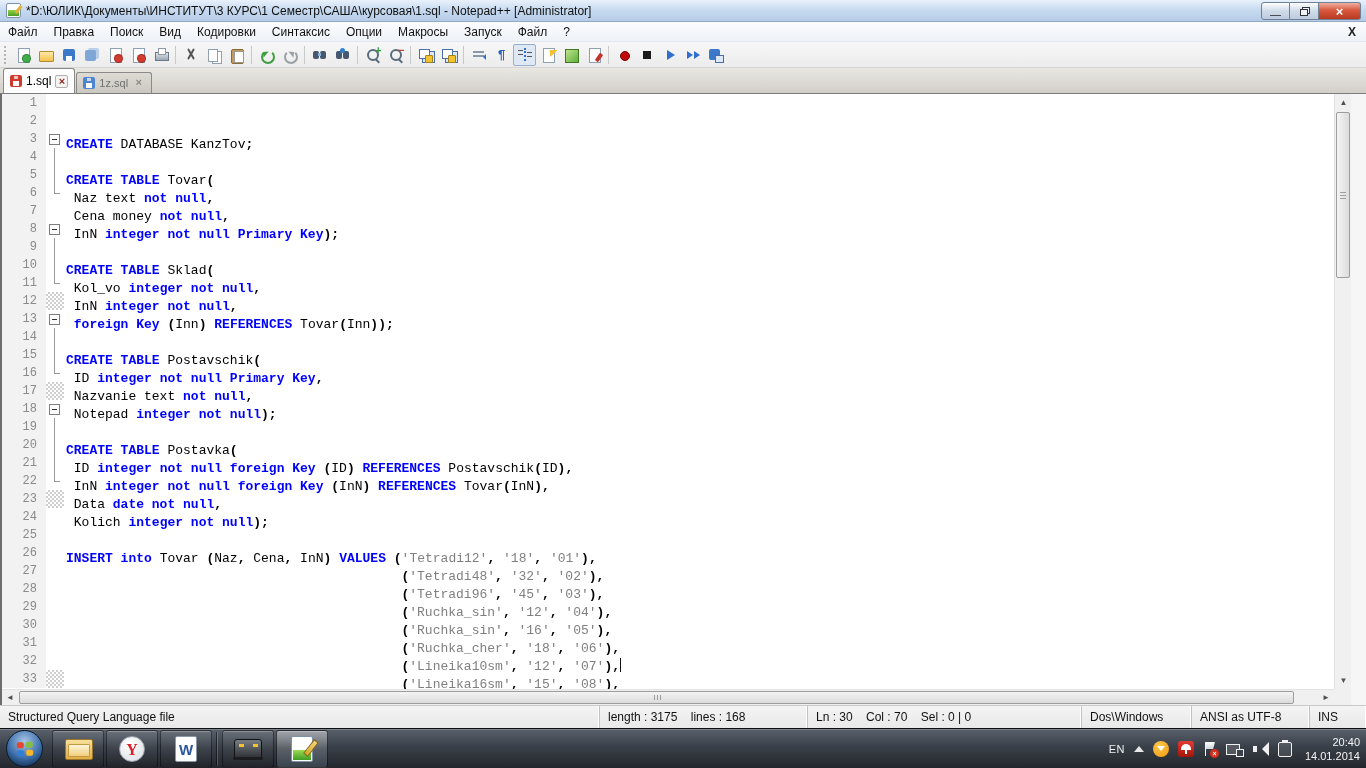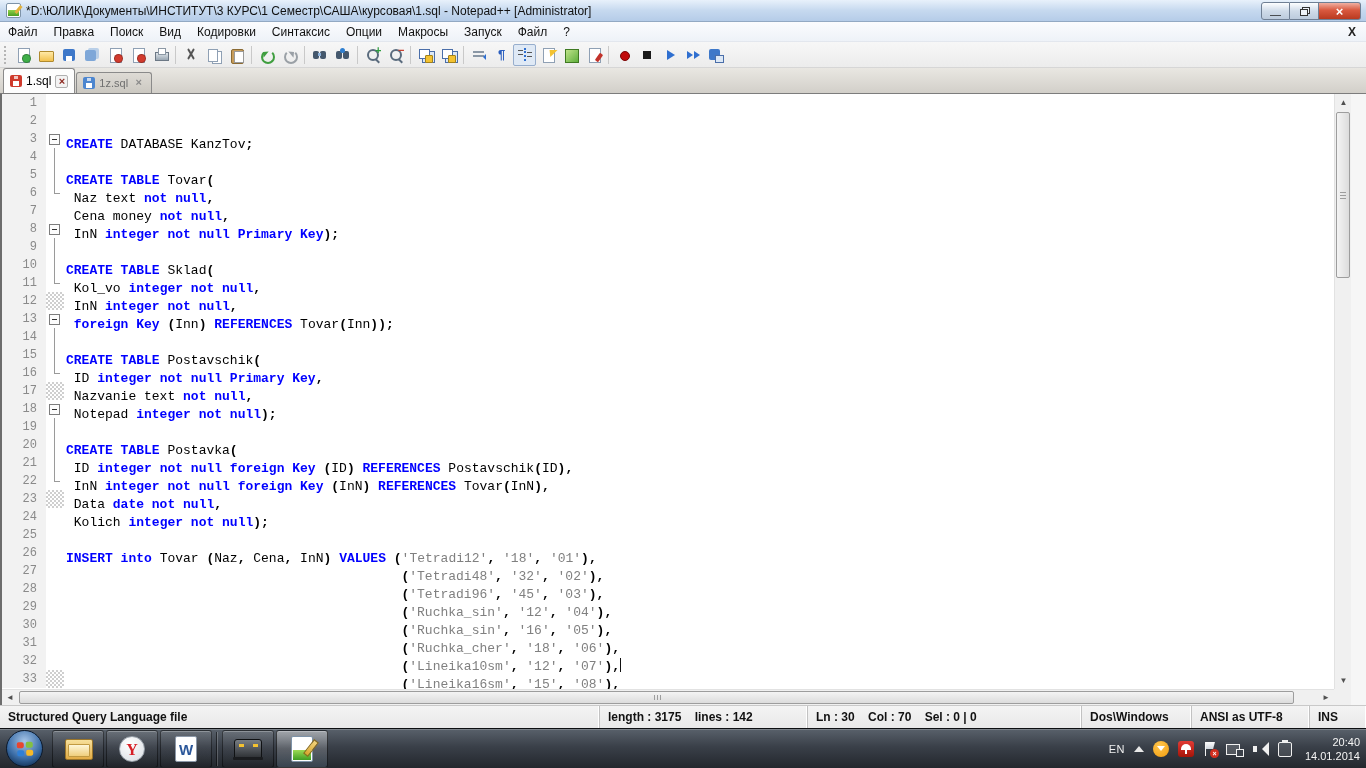--- a/index.html
+++ b/index.html
@@ -136,21 +136,21 @@
   .hscroll { position:absolute; left:0; bottom:0; right:32px; height:16px; background:#f0f0f0; border-top:1px solid #e2e2e2; }
   .hscroll .arr { position:absolute; top:0; width:16px; height:16px; text-align:center; line-height:16px; font-size:8px; color:#505050; }
   .hscroll .arr.left { left:0; } .hscroll .arr.right { right:0; }
   .hthumb { position:absolute; top:1px; height:13px; left:17px; right:40px; background:linear-gradient(#f4f4f4,#dcdcdc); border:1px solid #9d9d9d; border-radius:2px; }
   .grip-v { position:absolute; top:3px; bottom:3px; left:50%; width:1px; background:#9d9d9d; box-shadow:-3px 0 0 0 #9d9d9d, 3px 0 0 0 #9d9d9d; }
   .corner { position:absolute; right:15px; bottom:0; width:17px; height:16px; background:#f0f0f0; }
 
   
   .statusbar { height:23px; background:linear-gradient(#f4f4f4,#e9e9e9); border-top:1px solid #c9c9c9;
     display:flex; align-items:stretch; font-size:12px; color:#111; }
-  .ssec { display:flex; align-items:center; padding:0 8px; border-right:1px solid #c2c2c2; box-shadow:inset -1px 0 0 #fff; white-space:pre;font-weight:bold; }
+  .ssec { display:flex; align-items:center; padding:0 8px; border-right:1px solid #c2c2c2; box-shadow:inset -1px 0 0 #fff; white-space:pre; }
   .ssec.doc { flex:1; }
   .ssec.w1 { width:208px; } .ssec.w2 { width:274px; } .ssec.w3 { width:110px; } .ssec.w4 { width:118px; } .ssec.w5 { width:56px; border-right:none; }
 
   
   .taskbar { height:40px; background:linear-gradient(#59616b,#3a4049 45%,#23272d); display:flex; align-items:center;
     position:relative; border-top:1px solid #0d0f12; box-shadow:inset 0 1px 0 rgba(255,255,255,.22); }
   .orb { width:37px; height:37px; border-radius:50%; margin:0 8px 0 6px; position:relative;
     background:radial-gradient(circle at 50% 30%, #a8c6e8, #3c6ea8 55%, #102c4e 90%); border:1px solid #0b1a2e;
     display:flex; align-items:center; justify-content:center; }
   .flag { width:16px; height:14px; display:grid; grid-template-columns:7px 7px; grid-template-rows:6px 6px; gap:2px; transform:rotate(-3deg); }
@@ -537,21 +537,21 @@
       <div class="hthumb">
           <span class="grip-v"></span>
         </div>
       <div class="arr right">►</div>
     </div>
     <div class="corner"></div>
   </div>
 
   <div class="statusbar">
     <div class="ssec doc">Structured Query Language file</div>
-    <div class="ssec w1">length : 3175    lines : 142</div>
+    <div class="ssec w1">length : 3175    lines : 168</div>
     <div class="ssec w2">Ln : 30    Col : 70    Sel : 0 | 0</div>
     <div class="ssec w3">Dos\Windows</div>
     <div class="ssec w4">ANSI as UTF-8</div>
     <div class="ssec w5">INS</div>
   </div>
 
   <div class="taskbar">
     <div class="orb">
       <span class="flag">
           <i class="f1"></i>

